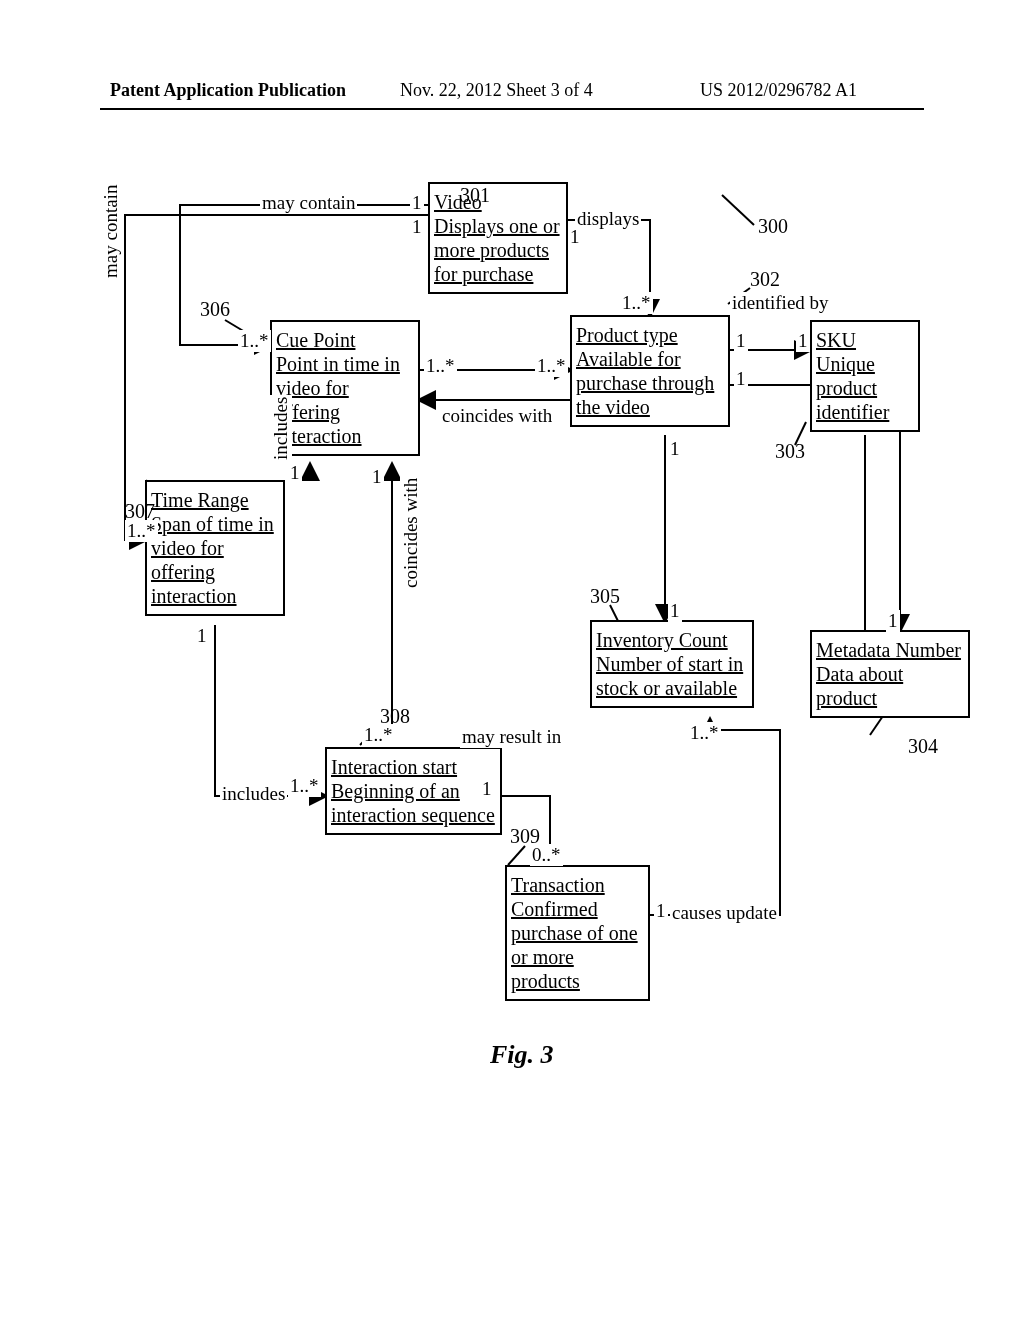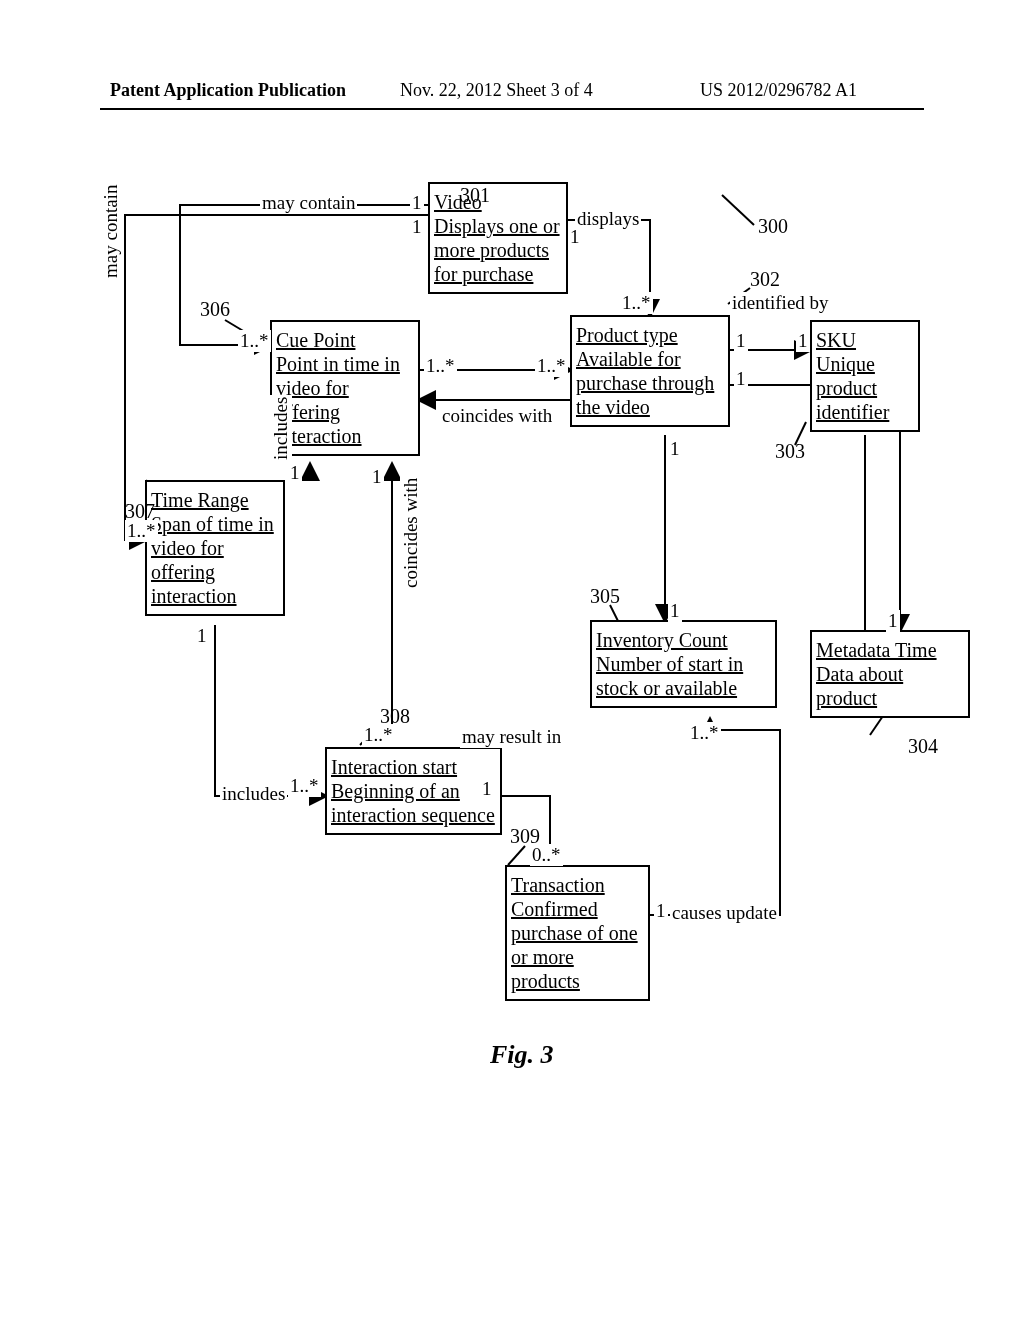--- a/index.html
+++ b/index.html
@@ -152,25 +152,25 @@
     <span class="title">Product type</span>
     <span class="body2">Available for purchase through the video</span>
   </div>
 
   <div class="box" style="left:700px; top:150px; width:110px;">
     <span class="title">SKU</span>
     <span class="body2">Unique product identifier</span>
   </div>
 
   <div class="box" style="left:700px; top:460px; width:160px;">
-    <span class="title">Metadata Time</span>
+    <span class="title">Metadata Number</span>
     <span class="body2">Data about product</span>
   </div>
 
-  <div class="box" style="left:480px; top:450px; width:187px;font-family:Liberation Serif, serif;">
+  <div class="box" style="left:480px; top:450px; width:164px;font-family:Liberation Serif, serif;">
     <span class="title">Inventory Count</span>
     <span class="body2">Number of start in stock or available</span>
   </div>
 
   <div class="box" style="left:215px; top:577px; width:177px;">
     <span class="title">Interaction start</span>
     <span class="body2">Beginning of an interaction sequence</span>
   </div>
 
   <div class="box" style="left:395px; top:695px; width:145px;">

